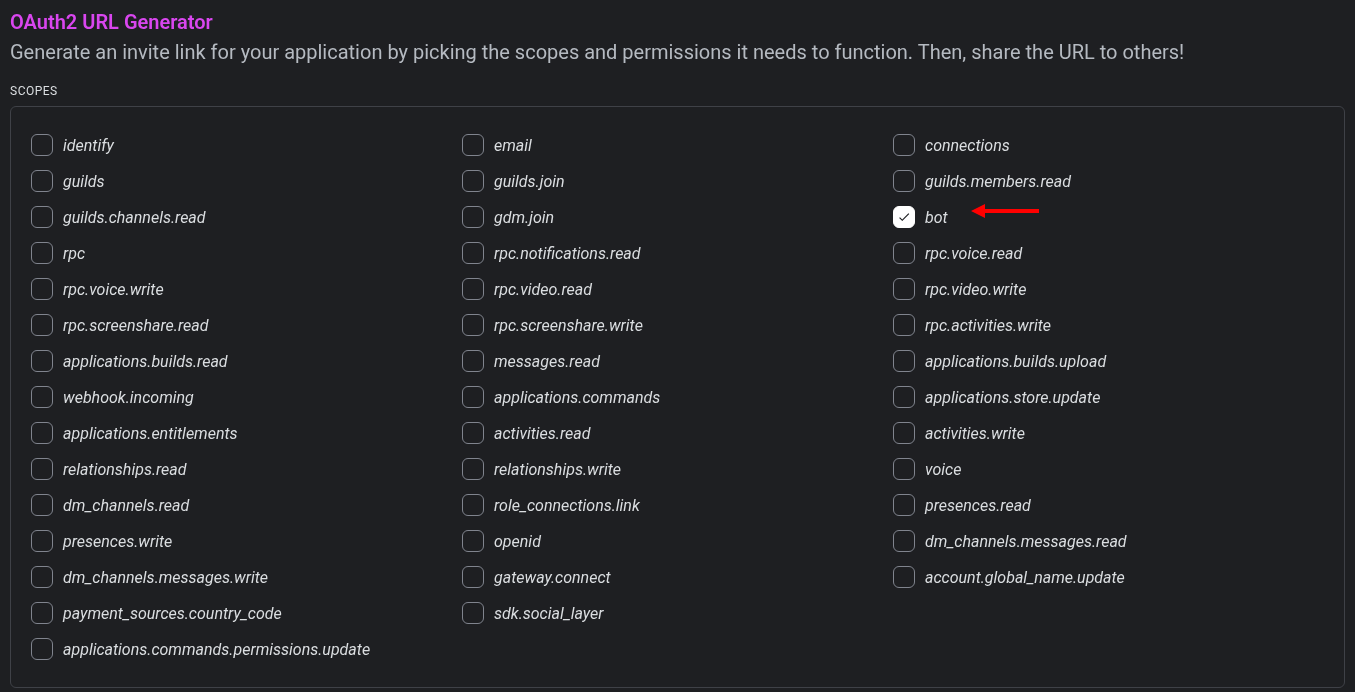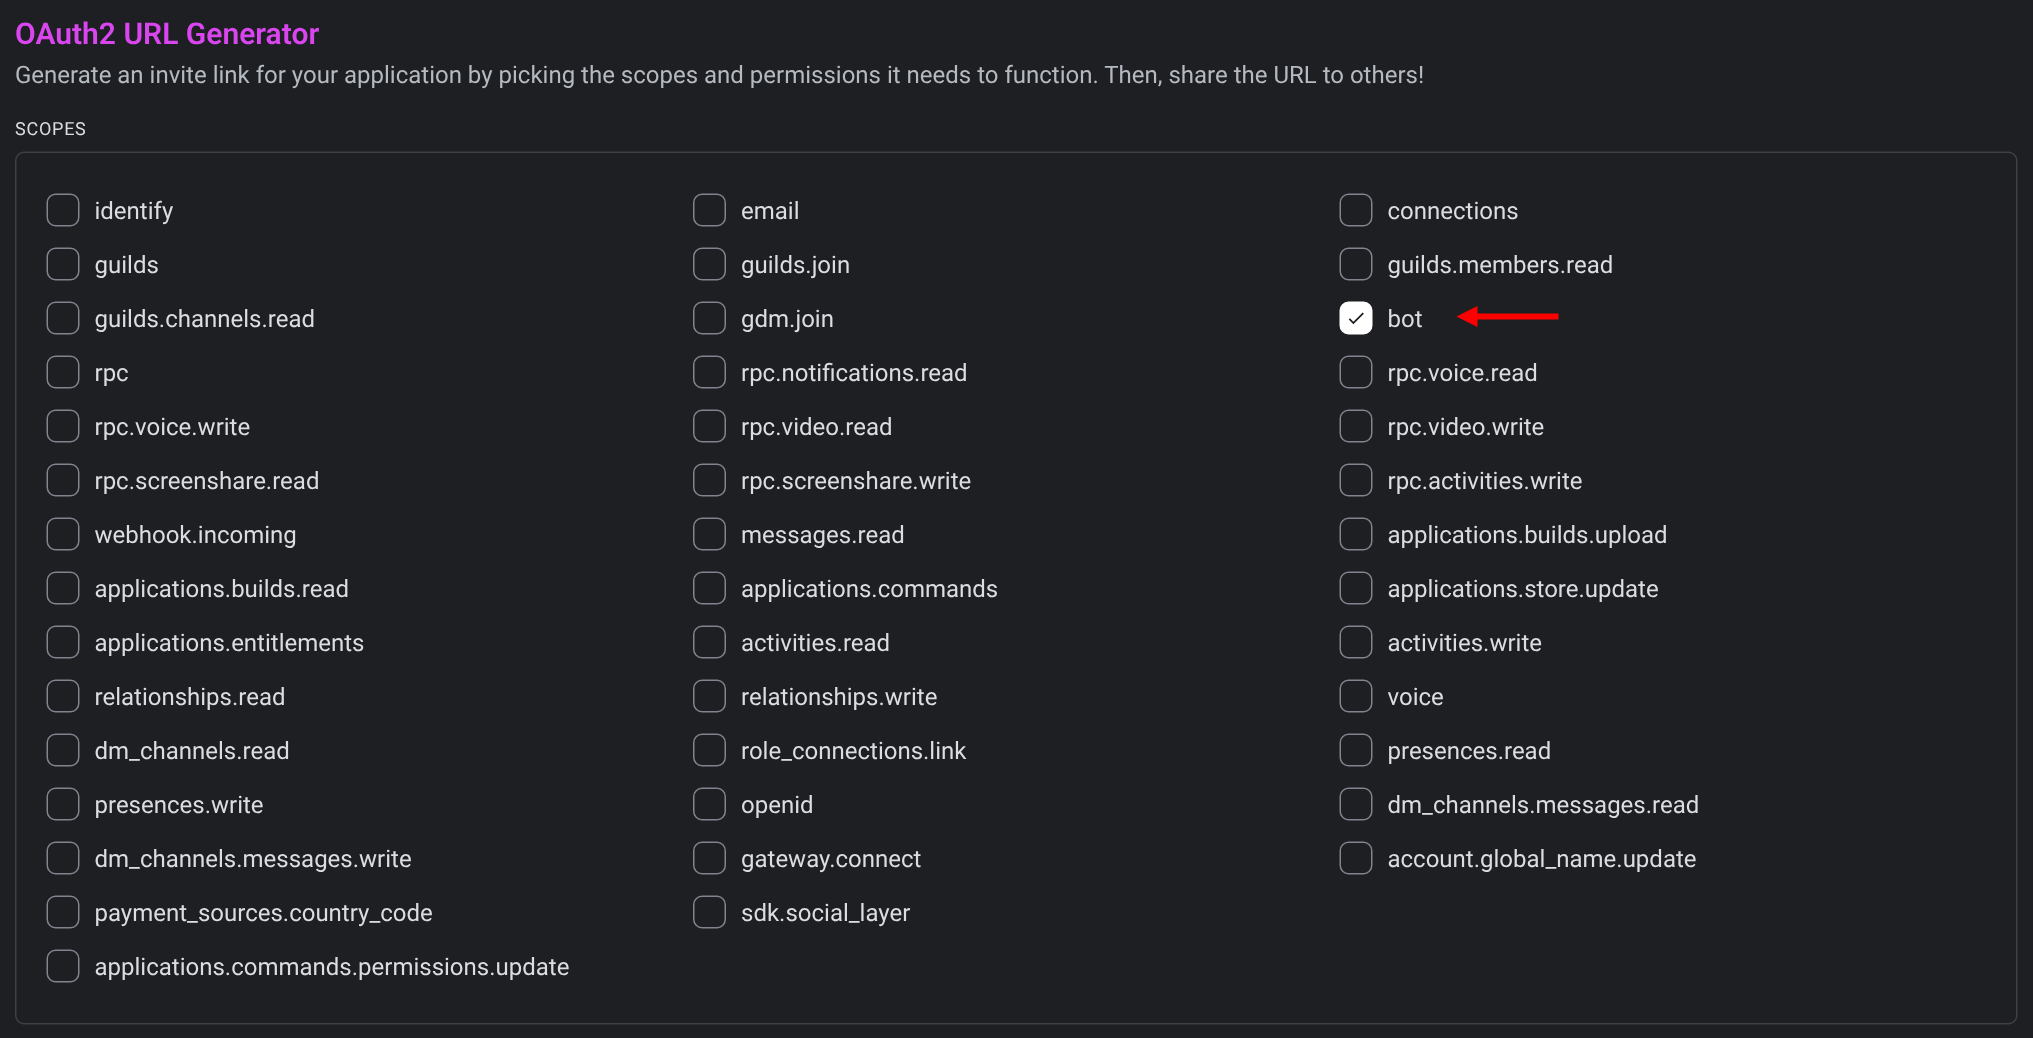--- a/index.html
+++ b/index.html
@@ -15,21 +15,21 @@
     padding: 10px 10px 0 10px;
   }
   .title {
     color: #d946ef;
     font-size: 20px;
     font-weight: 600;
     margin-bottom: 6px;
   }
   .subtitle {
     color: #b5bac1;
-    font-size: 16px;
+    font-size: 20px;
     font-weight: 400;
     margin-bottom: 20px;
   }
   .section-label {
     color: #dbdee1;
     font-size: 12px;
     font-weight: 400;
     letter-spacing: 0.5px;
     text-transform: uppercase;
     margin-bottom: 8px;
@@ -75,20 +75,21 @@
   }
   .checkbox svg {
     display: none;
     width: 14px;
     height: 14px;
   }
   .scope-label {
     color: #dbdee1;
     font-size: 16px;
     font-weight: 400;
+    font-style: italic;
   }
   .arrow-annotation {
     position: absolute;
     left: 971px;
     top: 201px;
     pointer-events: none;
   }
 </style>
 </head>
 <body>
@@ -118,25 +119,25 @@
         <div class="scope-item">
           <div class="checkbox"></div>
           <span class="scope-label">rpc.voice.write</span>
         </div>
         <div class="scope-item">
           <div class="checkbox"></div>
           <span class="scope-label">rpc.screenshare.read</span>
         </div>
         <div class="scope-item">
           <div class="checkbox"></div>
+          <span class="scope-label">applications.builds.read</span>
+        </div>
+        <div class="scope-item">
+          <div class="checkbox"></div>
           <span class="scope-label">webhook.incoming</span>
-        </div>
-        <div class="scope-item">
-          <div class="checkbox"></div>
-          <span class="scope-label">applications.builds.read</span>
         </div>
         <div class="scope-item">
           <div class="checkbox"></div>
           <span class="scope-label">applications.entitlements</span>
         </div>
         <div class="scope-item">
           <div class="checkbox"></div>
           <span class="scope-label">relationships.read</span>
         </div>
         <div class="scope-item">

